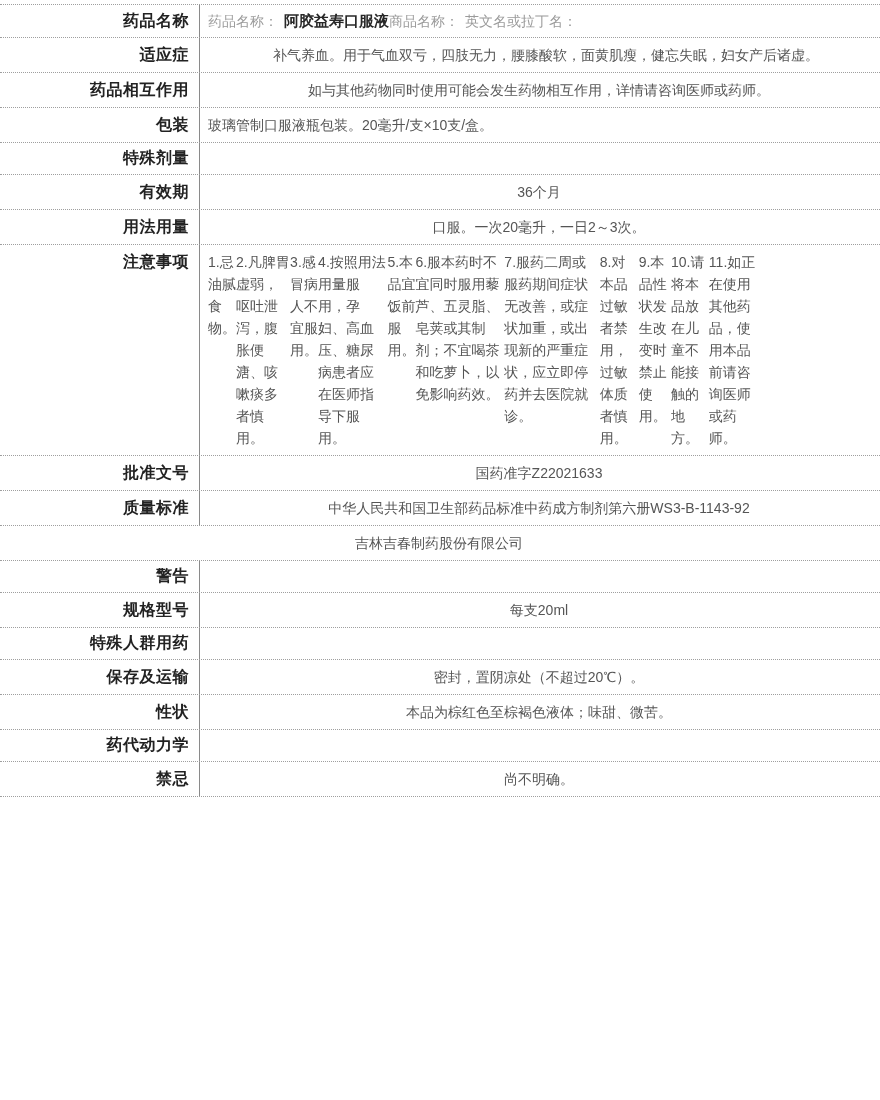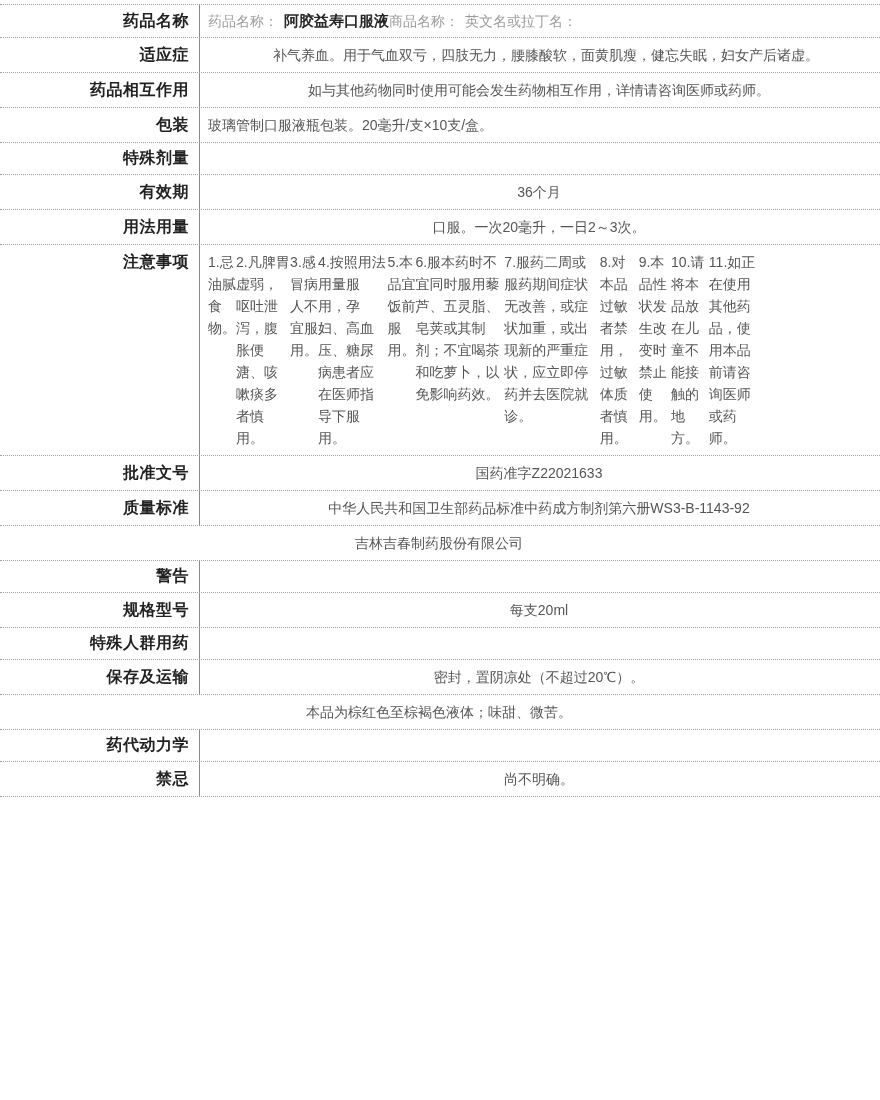--- a/index.html
+++ b/index.html
@@ -139,20 +139,21 @@
     </div>
     <div class="t-row">
       <div class="label-cell">特殊人群用药</div>
       <div class="content-cell"></div>
     </div>
     <div class="t-row">
       <div class="label-cell">保存及运输</div>
       <div class="content-cell"><div class="content-line">密封，置阴凉处（不超过20℃）。</div></div>
     </div>
     <div class="t-row">
+      <div class="label-cell">性状</div>
       <div class="content-cell"><div class="content-line">本品为棕红色至棕褐色液体；味甜、微苦。</div></div>
     </div>
     <div class="t-row">
       <div class="label-cell">药代动力学</div>
       <div class="content-cell"></div>
     </div>
     <div class="t-row">
       <div class="label-cell">禁忌</div>
       <div class="content-cell"><div class="content-line">尚不明确。</div></div>
     </div>

